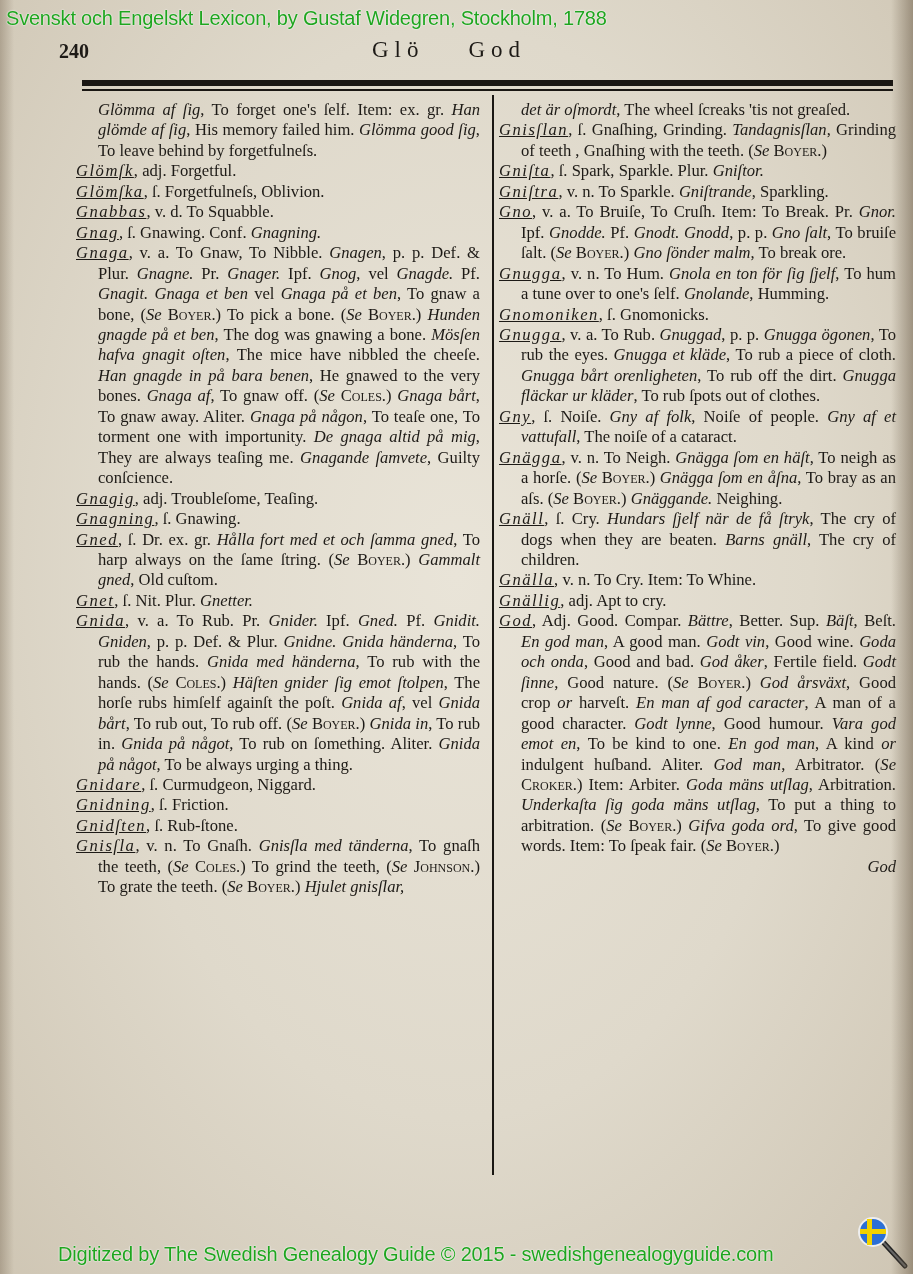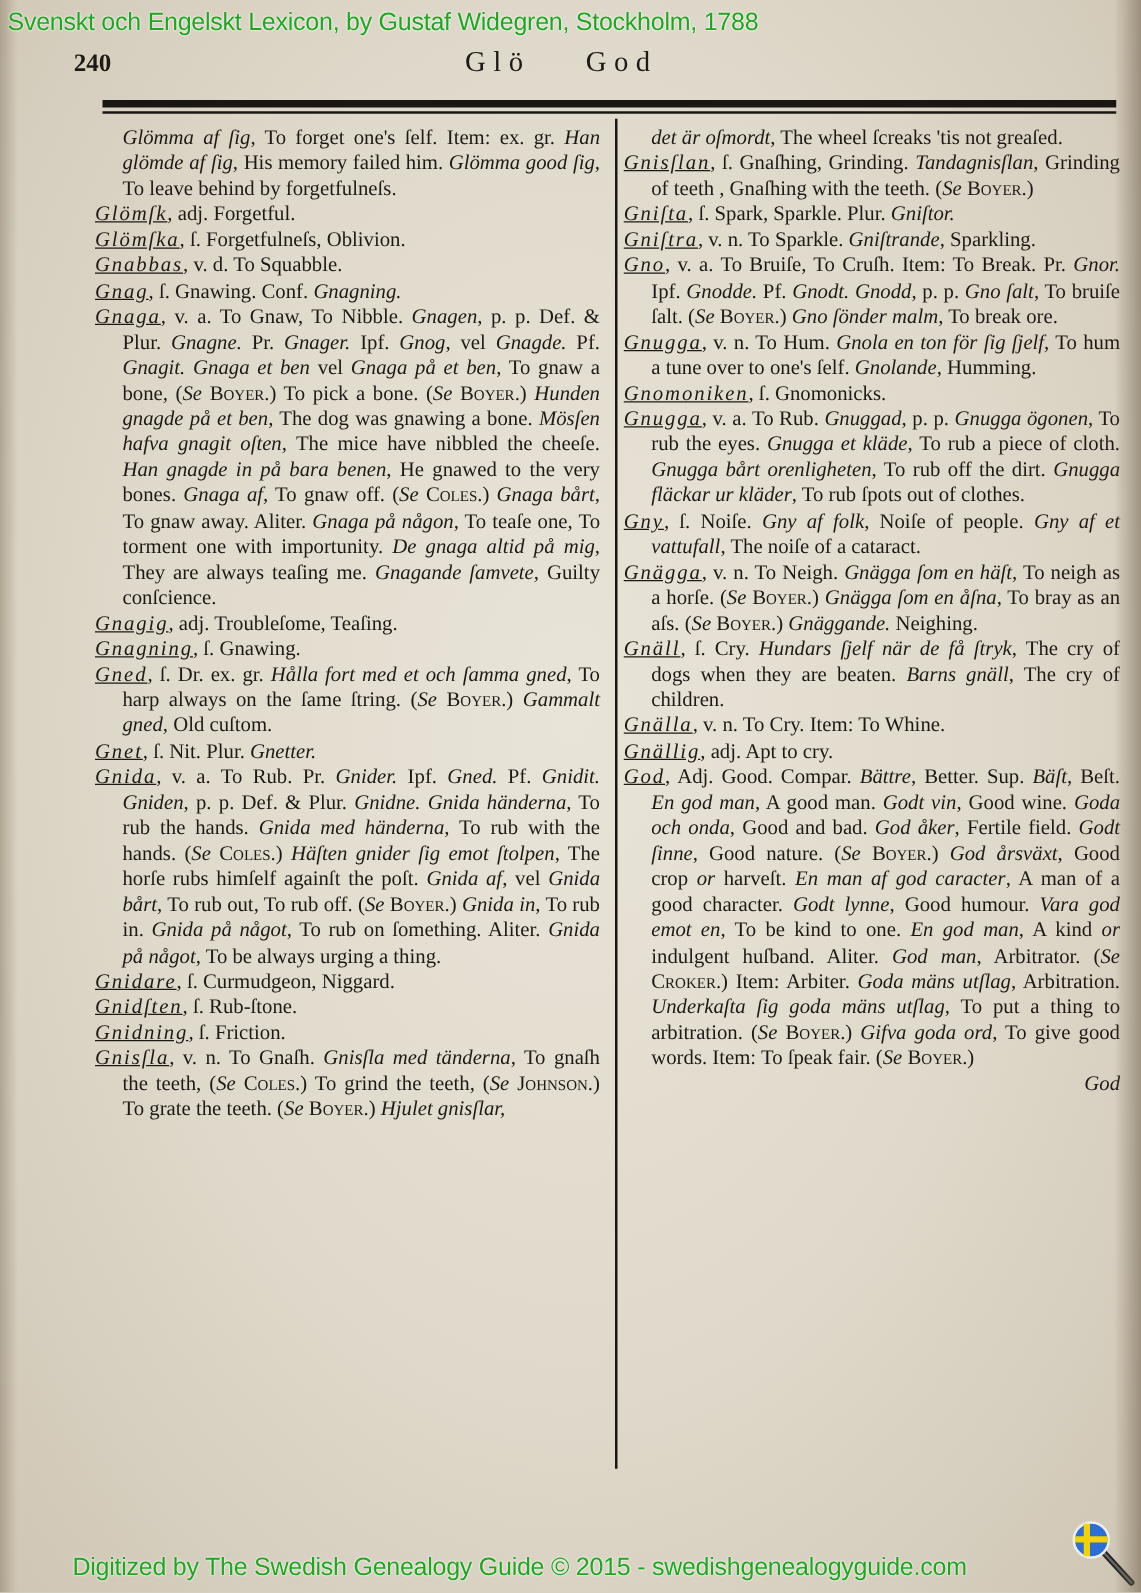--- a/index.html
+++ b/index.html
@@ -86,22 +86,22 @@
       <p class="entry"><span class="hw">Glömſka</span><span>, ſ. Forgetfulneſs, Oblivion.</span></p>
       <p class="entry"><span class="hw">Gnabbas</span><span>, v. d. To Squabble.</span></p>
       <p class="entry"><span class="hw">Gnag</span><span>, ſ. Gnawing. Conf. </span><span class="it">Gnagning.</span></p>
       <p class="entry"><span class="hw">Gnaga</span><span>, v. a. To Gnaw, To Nibble. </span><span class="it">Gnagen</span><span>, p. p. Def. &amp; Plur. </span><span class="it">Gnagne.</span><span> Pr. </span><span class="it">Gnager.</span><span> Ipf. </span><span class="it">Gnog</span><span>, vel </span><span class="it">Gnagde.</span><span> Pf. </span><span class="it">Gnagit.</span><span> </span><span class="it">Gnaga et ben</span><span> vel </span><span class="it">Gnaga på et ben</span><span>, To gnaw a bone, (</span><span class="it">Se</span><span> </span><span class="sc">Boyer.</span><span>) To pick a bone. (</span><span class="it">Se</span><span> </span><span class="sc">Boyer.</span><span>) </span><span class="it">Hunden gnagde på et ben</span><span>, The dog was gnawing a bone. </span><span class="it">Mösſen hafva gnagit oſten</span><span>, The mice have nibbled the cheeſe. </span><span class="it">Han gnagde in på bara benen</span><span>, He gnawed to the very bones. </span><span class="it">Gnaga af</span><span>, To gnaw off. (</span><span class="it">Se</span><span> </span><span class="sc">Coles.</span><span>) </span><span class="it">Gnaga bårt</span><span>, To gnaw away. Aliter. </span><span class="it">Gnaga på någon</span><span>, To teaſe one, To torment one with importunity. </span><span class="it">De gnaga altid på mig</span><span>, They are always teaſing me. </span><span class="it">Gnagande ſamvete</span><span>, Guilty conſcience.</span></p>
       <p class="entry"><span class="hw">Gnagig</span><span>, adj. Troubleſome, Teaſing.</span></p>
       <p class="entry"><span class="hw">Gnagning</span><span>, ſ. Gnawing.</span></p>
       <p class="entry"><span class="hw">Gned</span><span>, ſ. Dr. ex. gr. </span><span class="it">Hålla fort med et och ſamma gned</span><span>, To harp always on the ſame ſtring. (</span><span class="it">Se</span><span> </span><span class="sc">Boyer.</span><span>) </span><span class="it">Gammalt gned</span><span>, Old cuſtom.</span></p>
       <p class="entry"><span class="hw">Gnet</span><span>, ſ. Nit. Plur. </span><span class="it">Gnetter.</span></p>
       <p class="entry"><span class="hw">Gnida</span><span>, v. a. To Rub. Pr. </span><span class="it">Gnider.</span><span> Ipf. </span><span class="it">Gned.</span><span> Pf. </span><span class="it">Gnidit.</span><span> </span><span class="it">Gniden</span><span>, p. p. Def. &amp; Plur. </span><span class="it">Gnidne.</span><span> </span><span class="it">Gnida händerna</span><span>, To rub the hands. </span><span class="it">Gnida med händerna</span><span>, To rub with the hands. (</span><span class="it">Se</span><span> </span><span class="sc">Coles.</span><span>) </span><span class="it">Häſten gnider ſig emot ſtolpen</span><span>, The horſe rubs himſelf againſt the poſt. </span><span class="it">Gnida af</span><span>, vel </span><span class="it">Gnida bårt</span><span>, To rub out, To rub off. (</span><span class="it">Se</span><span> </span><span class="sc">Boyer.</span><span>) </span><span class="it">Gnida in</span><span>, To rub in. </span><span class="it">Gnida på något</span><span>, To rub on ſomething. Aliter. </span><span class="it">Gnida på något</span><span>, To be always urging a thing.</span></p>
       <p class="entry"><span class="hw">Gnidare</span><span>, ſ. Curmudgeon, Niggard.</span></p>
+      <p class="entry"><span class="hw">Gnidning</span><span>, ſ. Friction.</span></p>
       <p class="entry"><span class="hw">Gnidſten</span><span>, ſ. Rub-ſtone.</span></p>
-      <p class="entry"><span class="hw">Gnidning</span><span>, ſ. Friction.</span></p>
       <p class="entry"><span class="hw">Gnisſla</span><span>, v. n. To Gnaſh. </span><span class="it">Gnisſla med tänderna</span><span>, To gnaſh the teeth, (</span><span class="it">Se</span><span> </span><span class="sc">Coles.</span><span>) To grind the teeth, (</span><span class="it">Se</span><span> </span><span class="sc">Johnson.</span><span>) To grate the teeth. (</span><span class="it">Se</span><span> </span><span class="sc">Boyer.</span><span>) </span><span class="it">Hjulet gnisſlar,</span></p>
     </div>
   <div class="col-divider"></div>
   <div class="column col-right" id="col-right">
   <p class="entry cont"><span class="it">det är oſmordt</span><span>, The wheel ſcreaks 'tis not greaſed.</span></p>
       <p class="entry"><span class="hw">Gnisſlan</span><span>, ſ. Gnaſhing, Grinding. </span><span class="it">Tandagnisſlan</span><span>, Grinding of teeth , Gnaſhing with the teeth. (</span><span class="it">Se</span><span> </span><span class="sc">Boyer.</span><span>)</span></p>
       <p class="entry"><span class="hw">Gniſta</span><span>, ſ. Spark, Sparkle. Plur. </span><span class="it">Gniſtor.</span></p>
       <p class="entry"><span class="hw">Gniſtra</span><span>, v. n. To Sparkle. </span><span class="it">Gniſtrande</span><span>, Sparkling.</span></p>
       <p class="entry"><span class="hw">Gno</span><span>, v. a. To Bruiſe, To Cruſh. Item: To Break. Pr. </span><span class="it">Gnor.</span><span> Ipf. </span><span class="it">Gnodde.</span><span> Pf. </span><span class="it">Gnodt.</span><span> </span><span class="it">Gnodd</span><span>, p. p. </span><span class="it">Gno ſalt</span><span>, To bruiſe ſalt. (</span><span class="it">Se</span><span> </span><span class="sc">Boyer.</span><span>) </span><span class="it">Gno ſönder malm</span><span>, To break ore.</span></p>
       <p class="entry"><span class="hw">Gnugga</span><span>, v. n. To Hum. </span><span class="it">Gnola en ton för ſig ſjelf</span><span>, To hum a tune over to one's ſelf. </span><span class="it">Gnolande</span><span>, Humming.</span></p>

